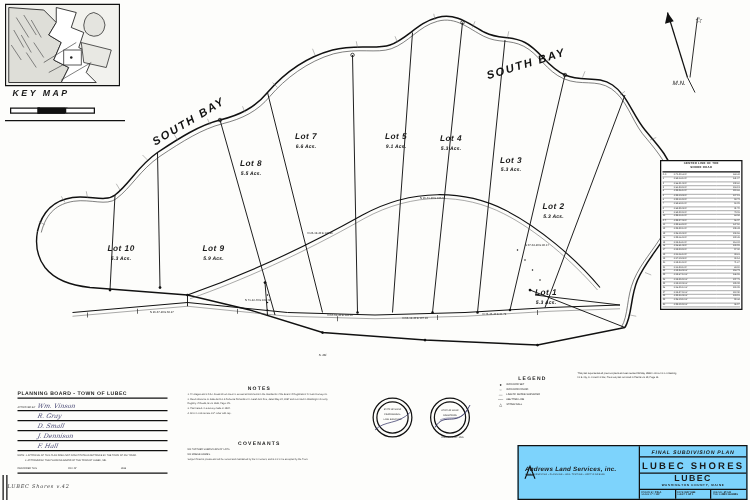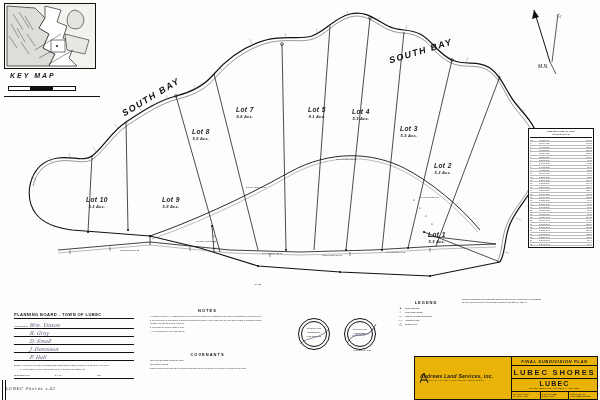--- a/index.html
+++ b/index.html
@@ -67,21 +67,21 @@
   .lgsym{width:9px;flex:0 0 9px;text-align:center;font-size:3px;}
 
   #supersede{left:462px;top:298px;width:80px;font-size:1.9px;line-height:2.7px;}
 
   
   .seal{border:.7px solid #111;border-radius:50%;position:absolute;}
   .sealtxt{position:absolute;left:0;right:0;text-align:center;font-size:1.7px;}
 
   
   #titleblk{left:414px;top:356px;width:182px;height:42px;border:.9px solid #111;
-            background:#eab308;display:flex;}
+            background:#7dd3fc;display:flex;}
   #tbleft{width:96px;border-right:.8px solid #111;position:relative;}
   #tbright{flex:1;display:flex;flex-direction:column;}
   .tbrow{border-bottom:.6px solid #111;text-align:center;}
   .t1{font-size:4.2px;font-style:italic;font-weight:bold;letter-spacing:.6px;padding:1.5px 0;}
   .t2{font-size:7.6px;font-weight:bold;letter-spacing:1.8px;padding:1.5px 0;}
   .t3{font-size:7px;font-weight:bold;letter-spacing:1.2px;padding:.5px 0 0;}
   .t3s{font-size:2.4px;font-weight:bold;letter-spacing:.6px;padding-bottom:1px;}
   .tbgrid{display:flex;flex:1;}
   .tbcell{flex:1;border-right:.5px solid #111;font-size:1.9px;padding:1px;line-height:2.6px;}
   .tbcell:last-child{border-right:none;}

